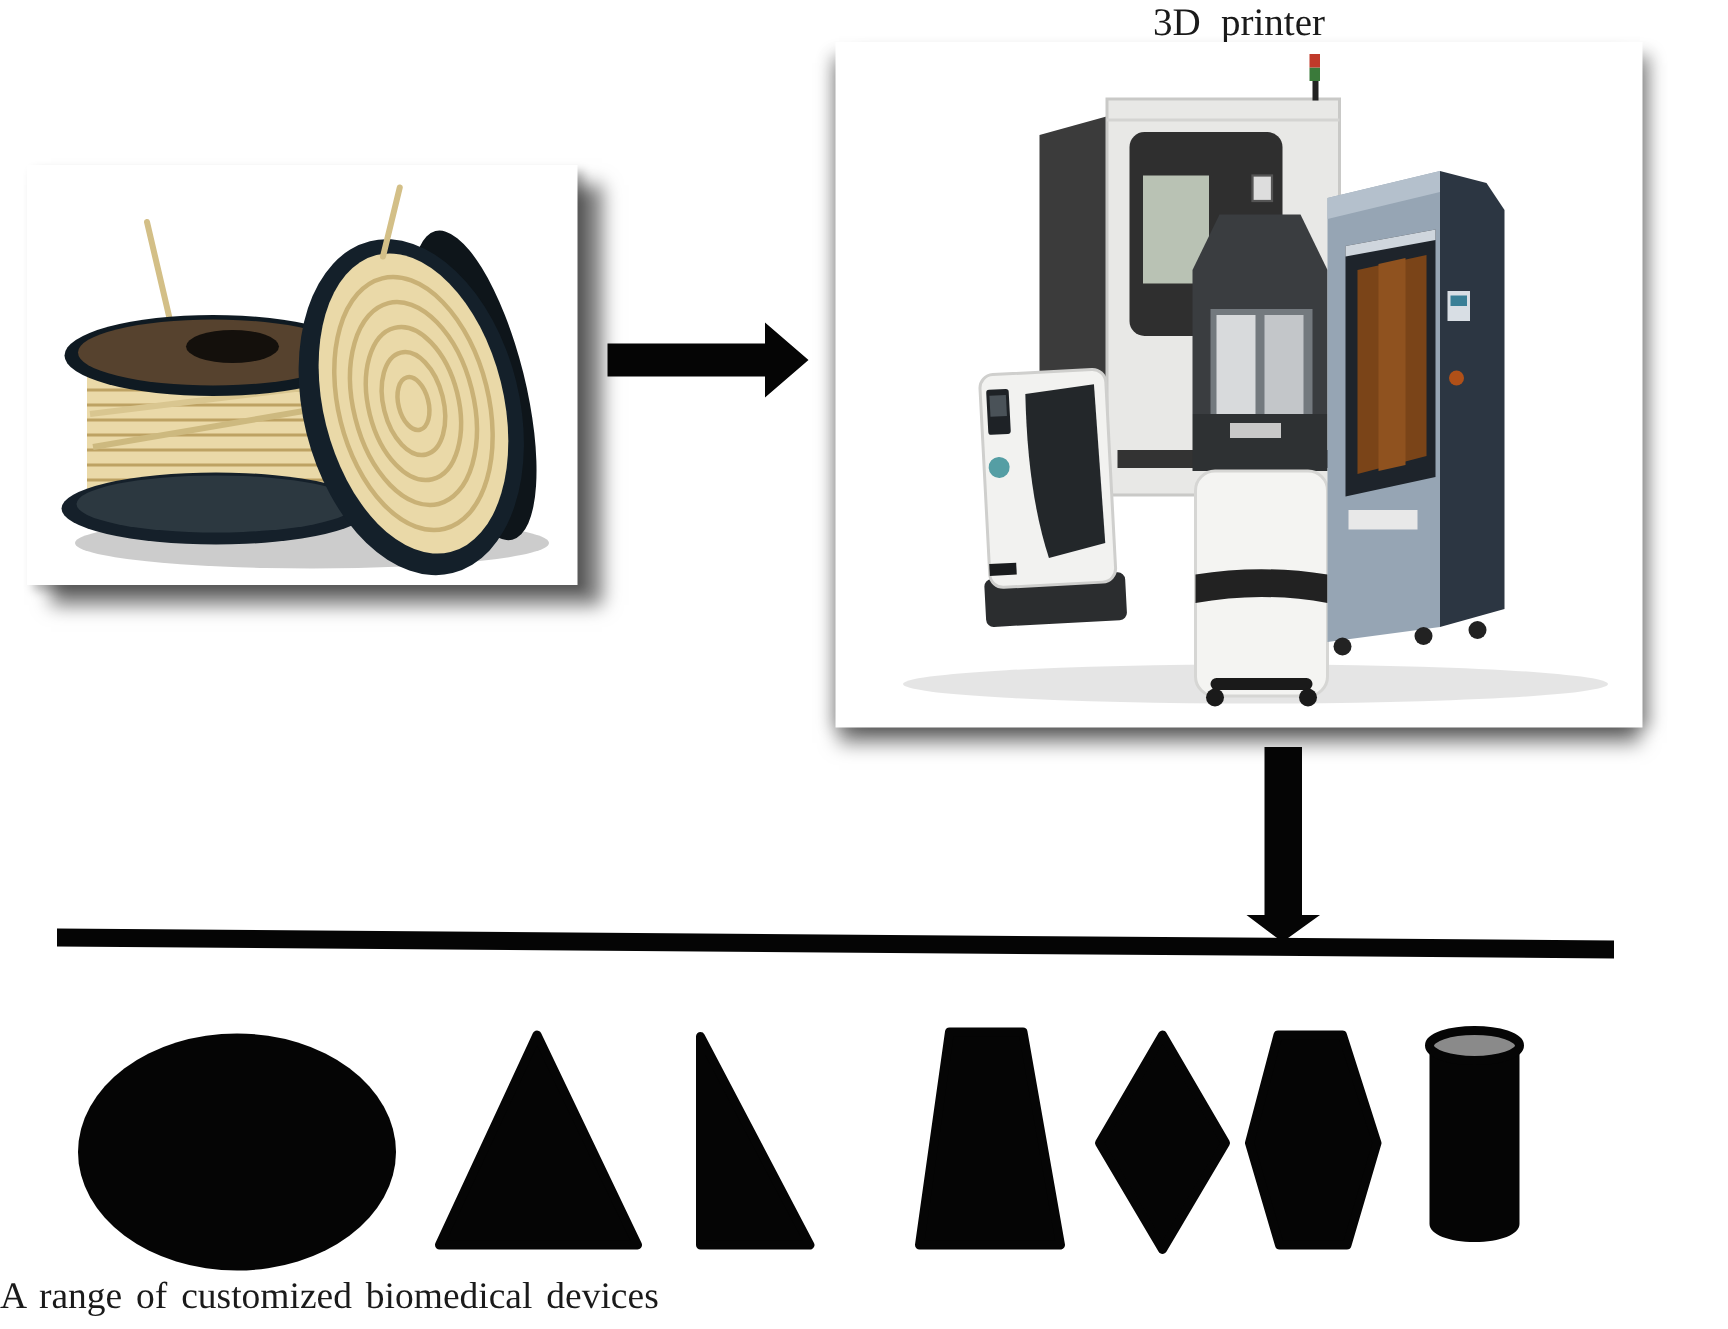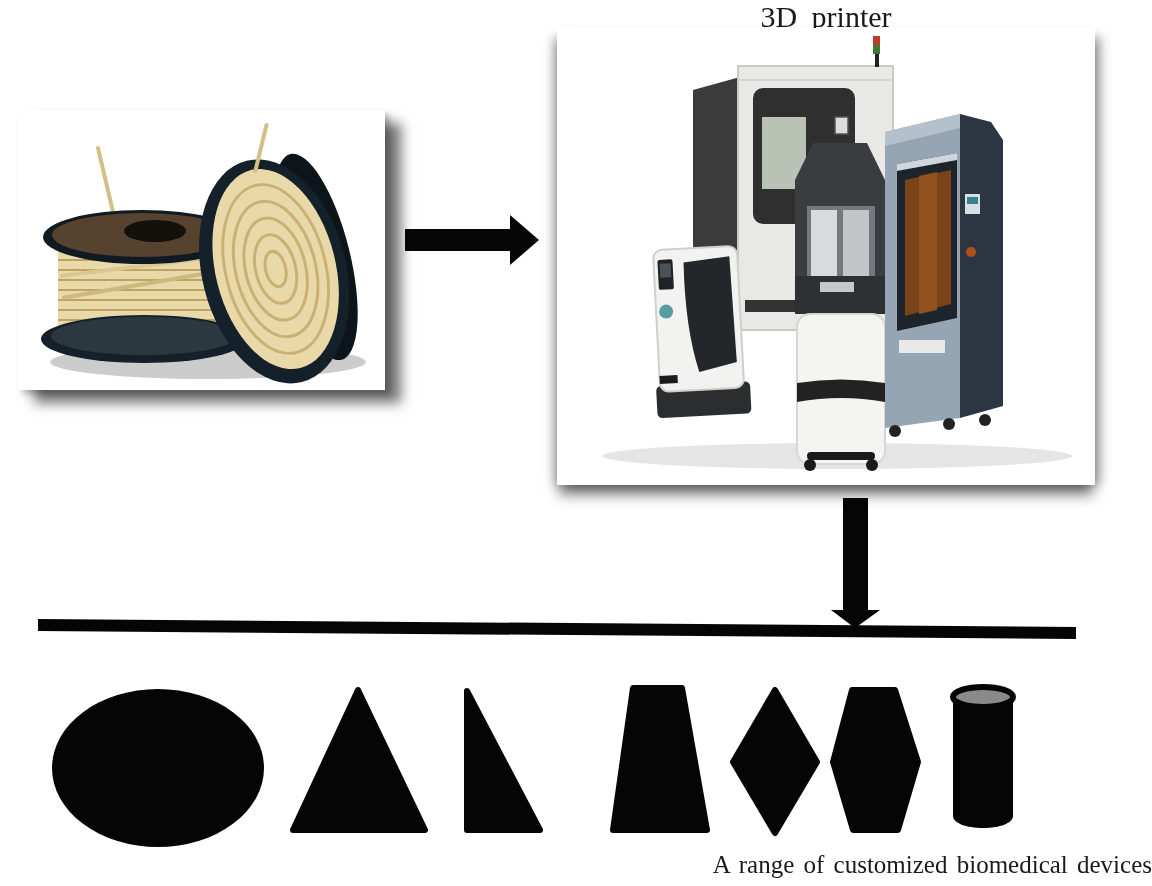--- a/index.html
+++ b/index.html
@@ -15,23 +15,23 @@
   }
   #printer-photo{
     left:557px;top:28px;width:538px;height:457px;
     box-shadow:0 12px 12px -2px rgba(0,0,0,0.5),
                10px 4px 10px -4px rgba(0,0,0,0.28),
               -8px 4px 10px -4px rgba(0,0,0,0.22);
   }
   .caption{
     position:absolute;color:#1a1a1a;white-space:nowrap;
   }
-  #printer-label{left:557px;top:0px;width:538px;text-align:center;font-size:30px;word-spacing:7px;}
+  #printer-label{left:557px;top:0px;width:538px;text-align:center;font-size:26px;word-spacing:7px;}
   #peek-label{left:16px;top:421px;font-size:28px;word-spacing:9px;}
-  #devices-label{left:0px;top:851px;width:1152px;text-align:right;font-size:25px;word-spacing:3px;}
+  #devices-label{left:0px;top:851px;width:1152px;text-align:left;font-size:25px;word-spacing:3px;}
   svg{display:block;}
 </style>
 </head>
 <body>
 
 <div id="canvas">
 
   <div id="spool-photo" class="photo">
     <svg width="367" height="280" viewBox="0 0 367 280">
 

